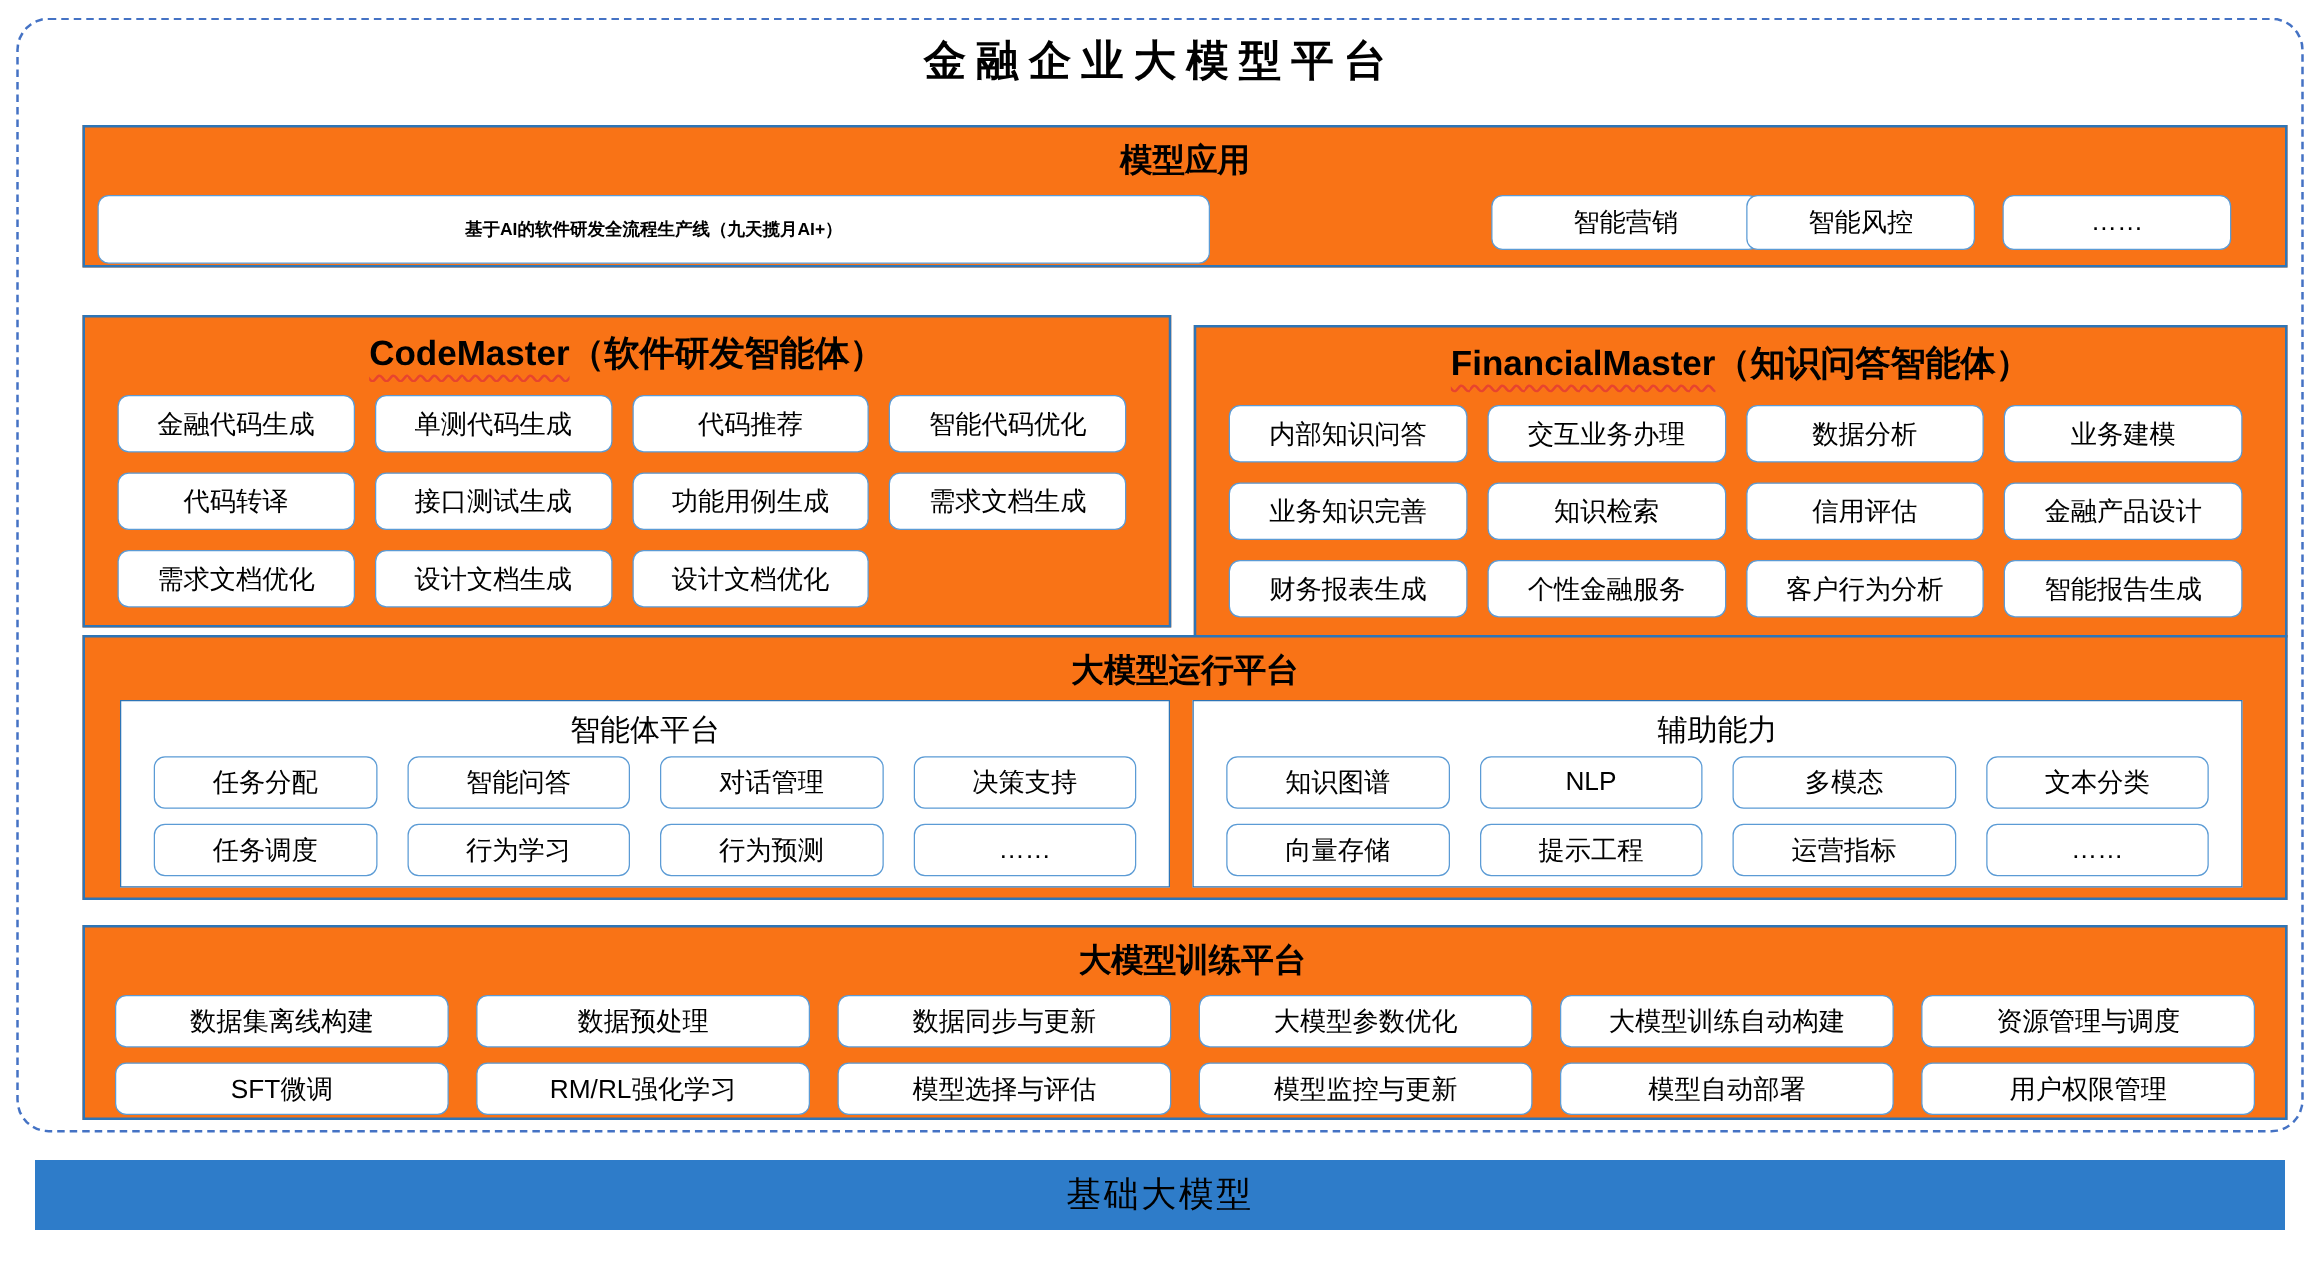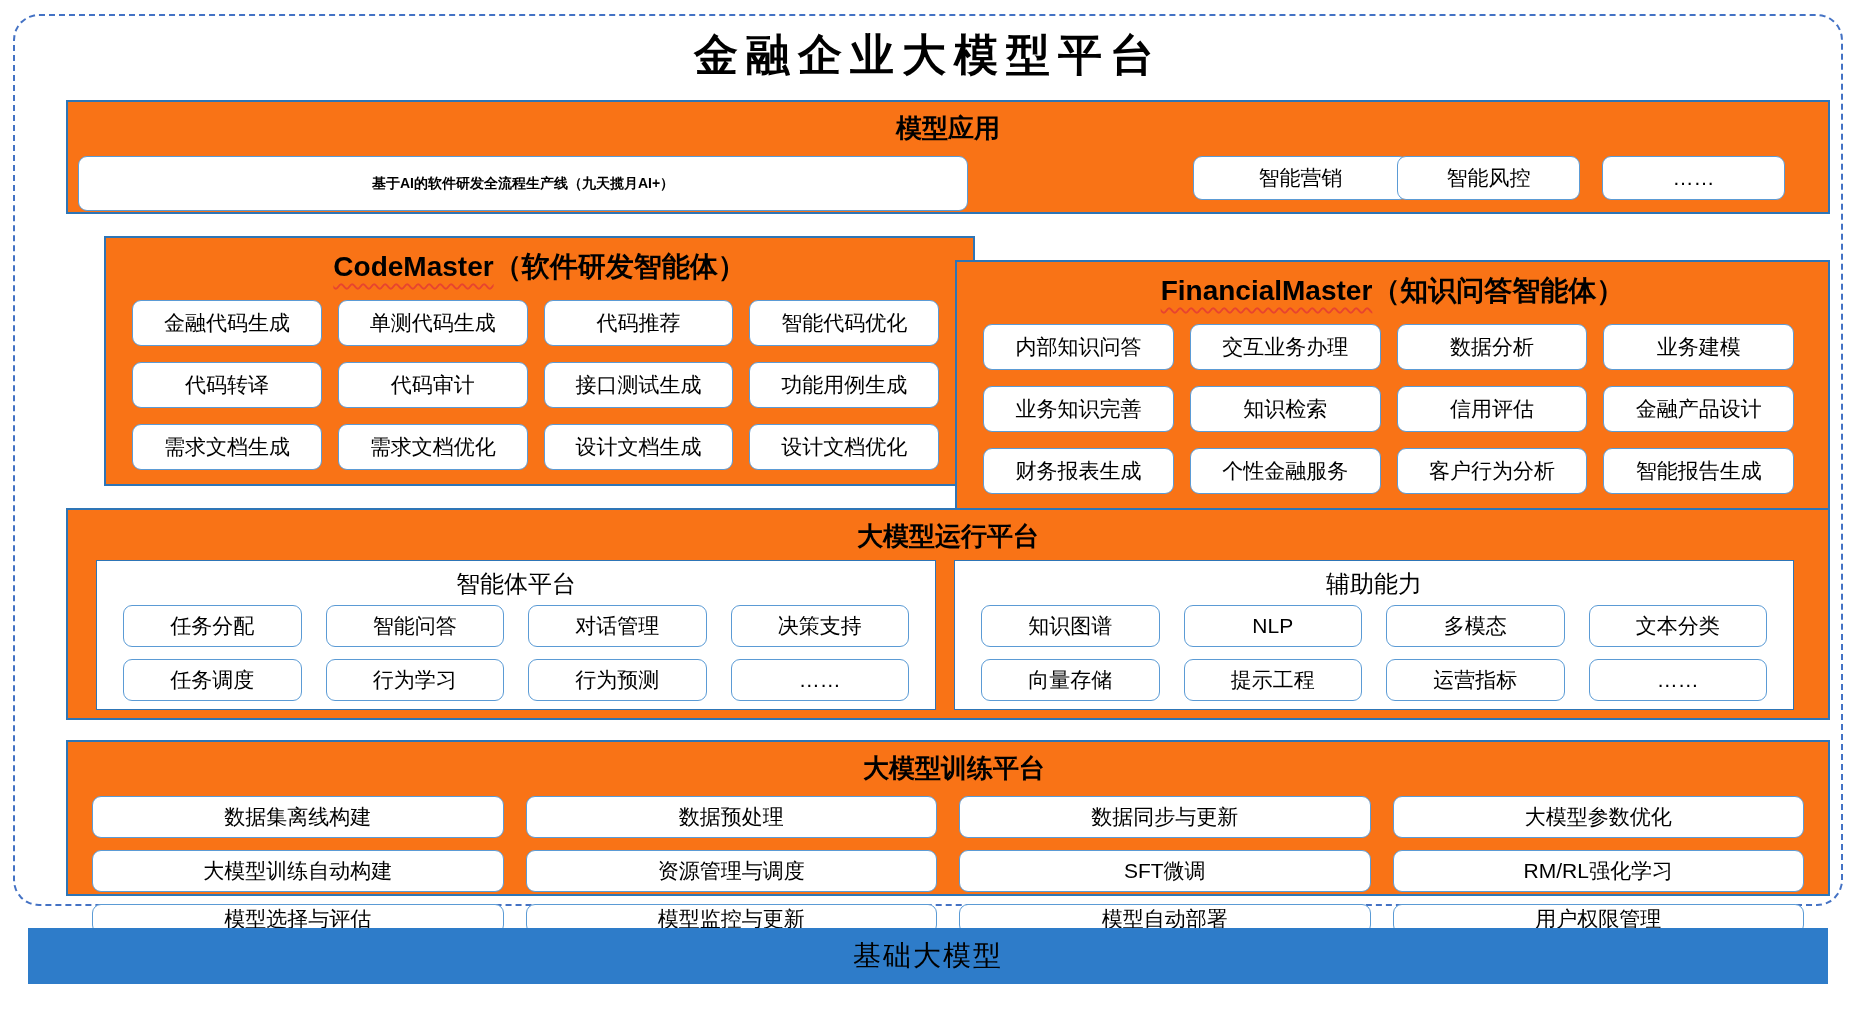--- a/index.html
+++ b/index.html
@@ -4,21 +4,21 @@
 <style>
   html,body{margin:0;padding:0;background:#ffffff;}
   body{width:1856px;height:1024px;position:relative;font-family:"Liberation Sans","DejaVu Sans",sans-serif;color:#000;}
   .stage{position:absolute;inset:0;}
 
   .outer-frame{position:absolute;left:13px;top:14px;width:1826px;height:888px;
     border:2px dashed #4472C4;border-radius:26px;}
 
   .main-title{position:absolute;left:0;top:26px;width:100%;text-align:center;
     font-family:"DejaVu Serif","Liberation Serif",serif;font-weight:bold;
-    font-size:44px;letter-spacing:8px;}
+    font-size:34px;letter-spacing:8px;}
 
   .sec{position:absolute;border:2px solid #2E75B6;background:#f97316;box-sizing:border-box;}
   .sec-header{text-align:center;font-weight:bold;font-size:26px;padding-top:9px;}
   .sub-header{text-align:center;font-weight:normal;font-size:24px;padding-top:7px;}
 
   .master-title{text-align:center;font-weight:bold;font-size:28px;padding-top:10px;white-space:nowrap;}
   .wavy{text-decoration-line:underline;text-decoration-style:wavy;
     text-decoration-color:#E8442E;text-decoration-thickness:2px;text-underline-offset:7px;}
 
   .item{border:1.5px solid #5B9BD5;border-radius:9px;background:#fff;box-sizing:border-box;
@@ -26,39 +26,39 @@
 
   
   .s1{left:66px;top:100px;width:1764px;height:114px;}
   .s1-row{position:absolute;left:0;top:54px;width:100%;height:44px;}
   .s1-long{position:absolute;left:10px;top:0;width:890px;height:55px;font-weight:bold;font-size:14px;}
   .s1-a0{position:absolute;left:1125px;top:0;width:215px;height:44px;}
   .s1-a1{position:absolute;left:1329px;top:0;width:183px;height:44px;}
   .s1-a2{position:absolute;left:1534px;top:0;width:183px;height:44px;}
 
   
-  .s2-left{left:66px;top:236px;width:871px;height:250px;margin-left:38px;}
+  .s2-left{left:66px;top:252px;width:871px;height:250px;}
   .s2-right{left:955px;top:236px;width:875px;height:250px;margin-top:24px;}
   .agent-grid{position:absolute;left:0;top:62px;width:100%;height:166px;box-sizing:border-box;
     padding:0 34px 0 26px;display:grid;grid-template-columns:repeat(4,1fr);
     grid-template-rows:repeat(3,46px);column-gap:19px;row-gap:14px;gap:16px;}
 
   
   .s3{left:66px;top:508px;width:1764px;height:212px;}
   .s3-inner-row{position:absolute;left:0;top:50px;width:100%;height:150px;box-sizing:border-box;
     padding:0 34px 0 28px;display:flex;gap:18px;}
   .inner-box{flex:1;border:1.5px solid #2E75B6;position:relative;box-sizing:border-box;background:#fff;}
   .inner-grid{position:absolute;left:0;top:44px;width:100%;height:96px;box-sizing:border-box;
     padding:0 26px;display:grid;grid-template-columns:repeat(4,1fr);
     grid-template-rows:repeat(2,42px);column-gap:24px;row-gap:12px;}
 
   
   .s4{left:66px;top:740px;width:1764px;height:156px;padding-left:12px;}
   .s4-grid{position:absolute;left:0;top:54px;width:100%;height:96px;box-sizing:border-box;
-    padding:0 24px;display:grid;grid-template-columns:repeat(4,1fr);
+    padding:0 24px;display:grid;grid-template-columns:repeat(6,1fr);
     grid-template-rows:repeat(2,42px);column-gap:22px;row-gap:12px;}
 
   
   .foundation-bar{position:absolute;left:28px;top:928px;width:1800px;height:56px;
     background:#2E7CC9;color:#000000;display:flex;align-items:center;justify-content:center;
     font-size:28px;letter-spacing:2px;}
 </style>
 </head>
 <body>
 
@@ -81,21 +81,20 @@
   <div class="sec s2-left">
     <div class="master-title">
       <span class="wavy">CodeMaster</span><span>（软件研发智能体）</span>
     </div>
     <div class="agent-grid">
       <div class="item">金融代码生成</div>
       <div class="item">单测代码生成</div>
       <div class="item">代码推荐</div>
       <div class="item">智能代码优化</div>
       <div class="item">代码转译</div>
-      <div class="item">代码审计</div>
       <div class="item">接口测试生成</div>
       <div class="item">功能用例生成</div>
       <div class="item">需求文档生成</div>
       <div class="item">需求文档优化</div>
       <div class="item">设计文档生成</div>
       <div class="item">设计文档优化</div>
     </div>
   </div>
 
   <div class="sec s2-right">

